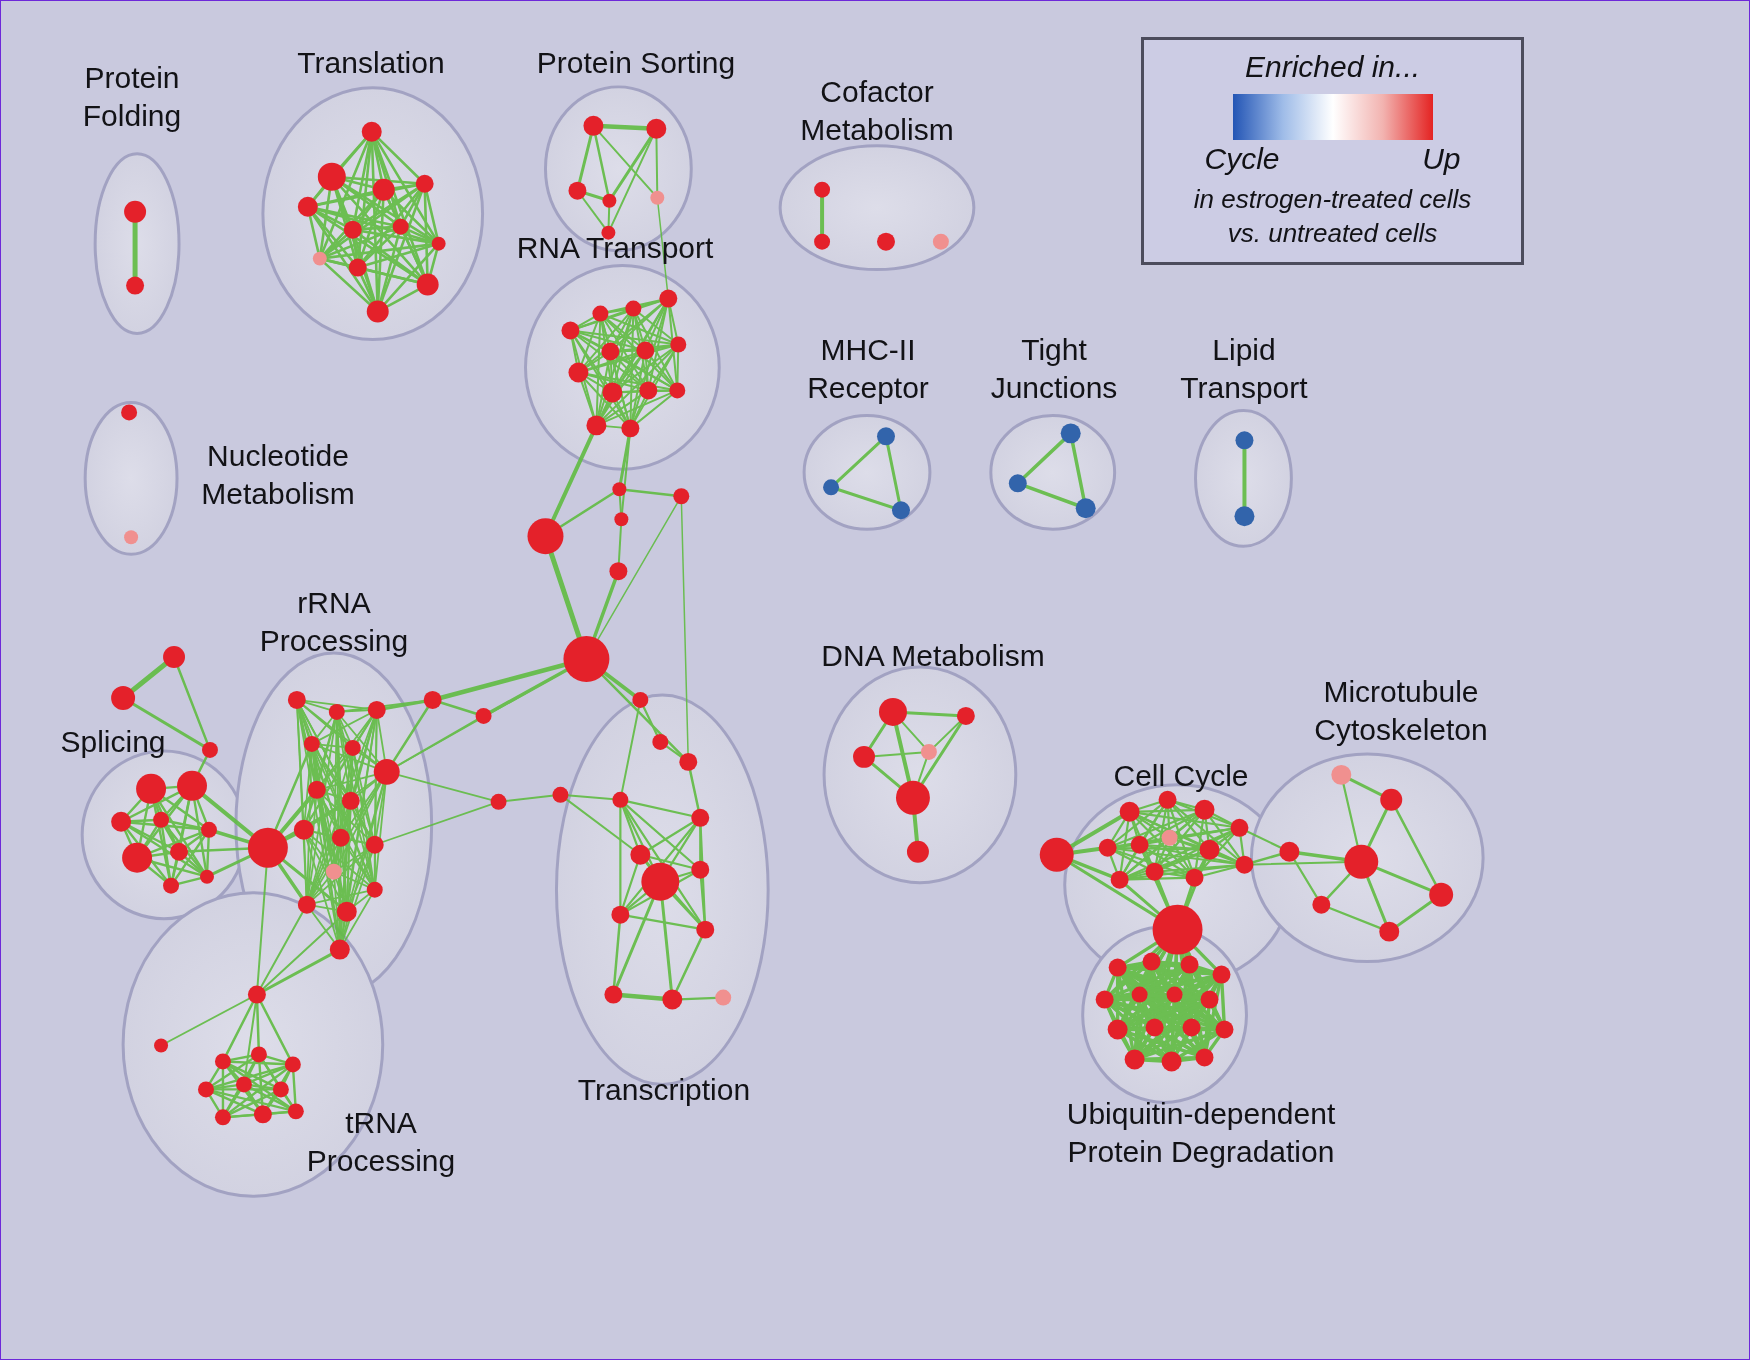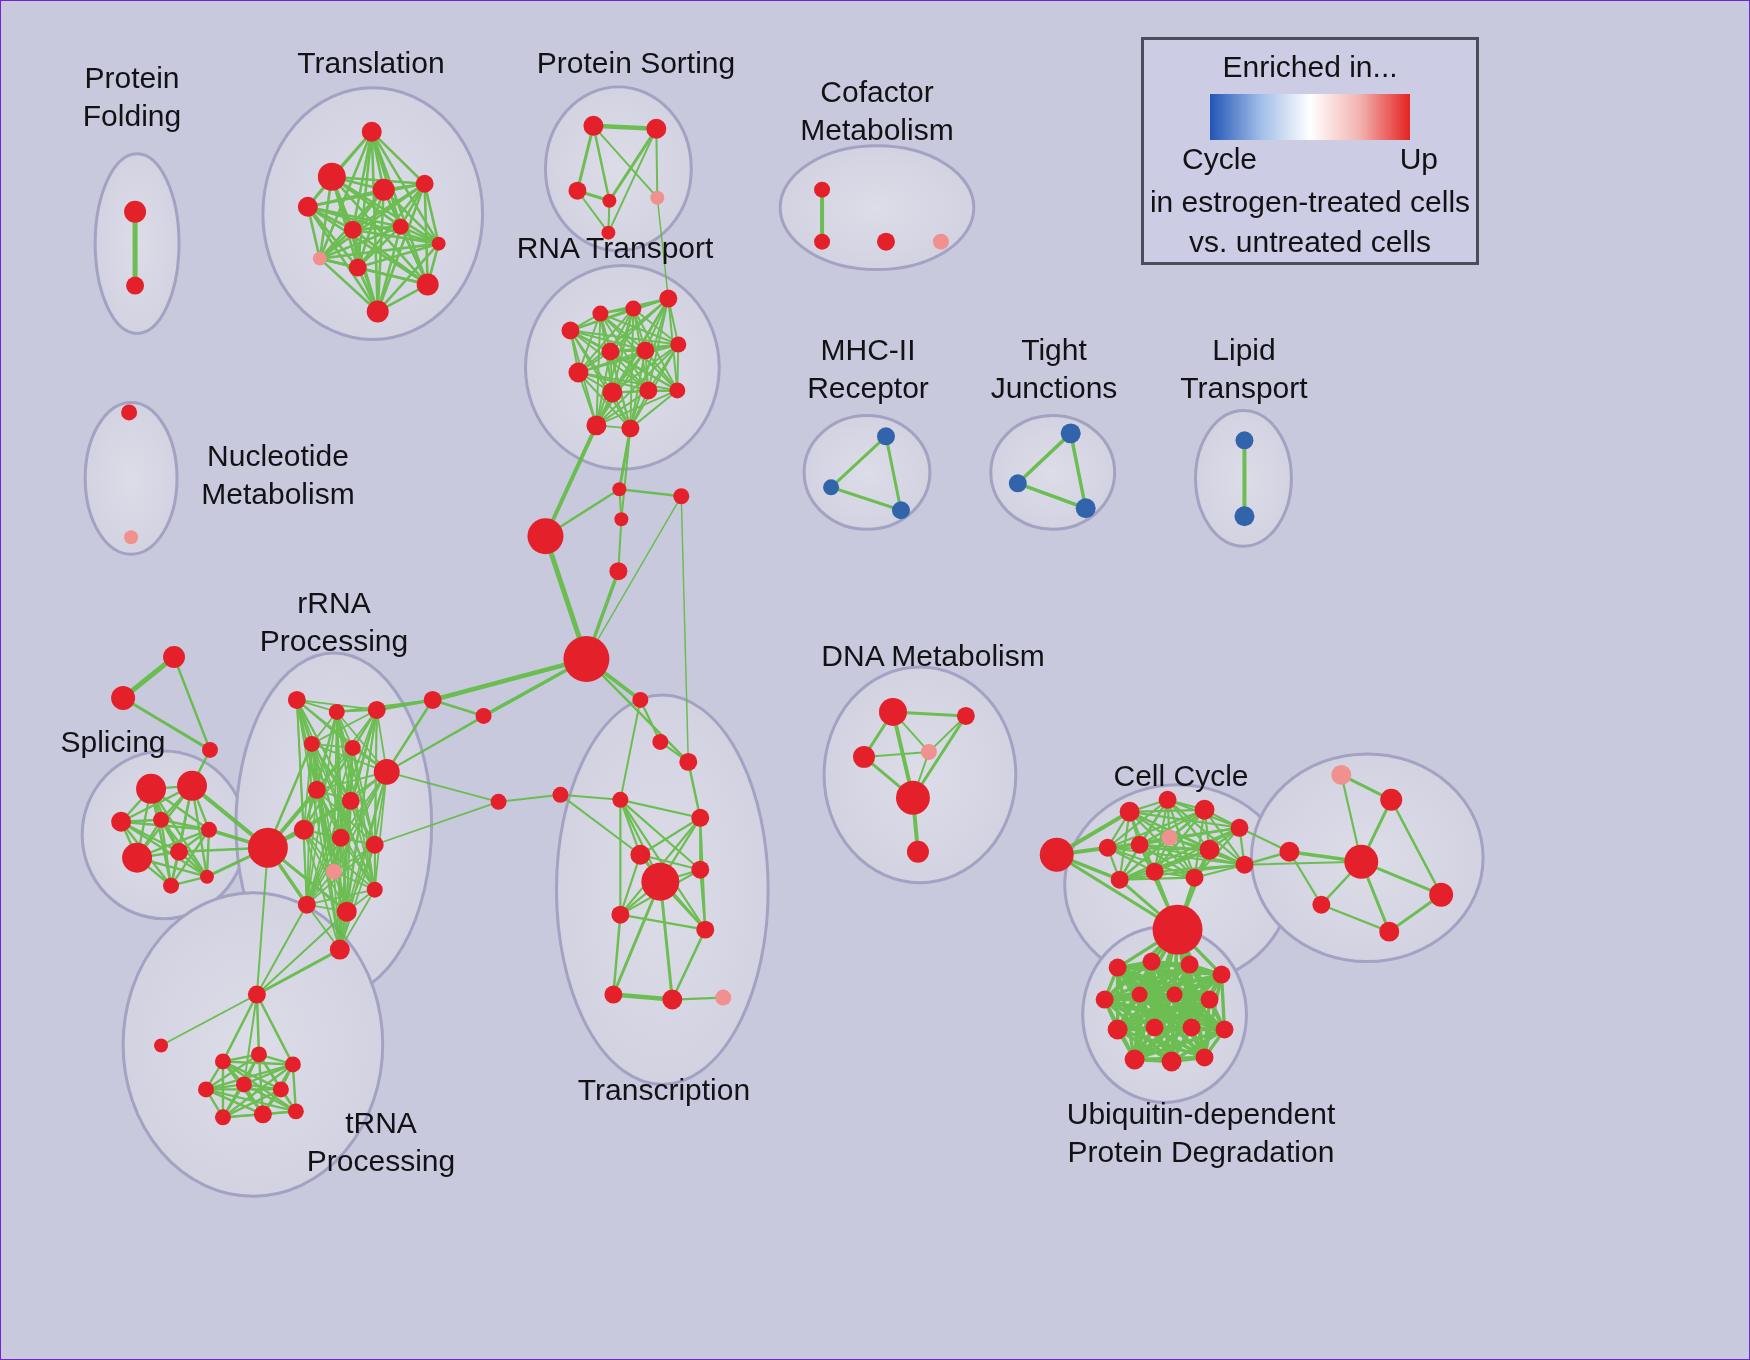--- a/index.html
+++ b/index.html
@@ -8,31 +8,31 @@
     background:#c9c9de;border:1px solid #6d28d9;box-sizing:border-box;
     font-family:"Liberation Sans",sans-serif;overflow:hidden;
   }
   .net{position:absolute;left:0;top:0;width:100%;height:100%;z-index:1;}
   .cluster-label{
     position:absolute;transform:translateX(-50%);
     white-space:pre-line;text-align:center;
     font-size:30px;line-height:1.26;color:#121216;z-index:2;
   }
   .legend{
-    position:absolute;left:1140px;top:36px;width:338px;height:228px;
+    position:absolute;left:1140px;top:36px;width:383px;height:228px;
     border:3px solid #4c4c5c;background:#ccccE4;box-sizing:border-box;
-    z-index:3;text-align:center;color:#121216;
+    z-index:3;text-align:center;color:#121216;font-style:italic;
   }
   .legend-title{font-size:30px;margin-top:10px;}
   .legend-bar{width:200px;height:46px;margin:10px auto 2px auto;}
   .legend-updown{
     display:flex;justify-content:space-between;
     width:256px;margin:0 auto;font-size:30px;
   }
-  .legend-caption{font-size:30px;line-height:1.32;margin-top:6px;white-space:pre-line;}
+  .legend-caption{font-size:26px;line-height:1.32;margin-top:6px;white-space:pre-line;}
 </style>
 </head>
 <body>
 
 <div class="figure" style="background: rgb(201, 201, 222);">
 
   <svg id="net" class="net" viewBox="0 0 1750 1360">
       <defs>
         <radialGradient id="eg">
           <stop offset="0%" stop-color="#dddde9"></stop>
@@ -887,20 +887,22 @@
   <div class="cluster-label" style="left: 1243px; top: 330px; color: rgb(18, 18, 22);">Lipid
 Transport</div>
   <div class="cluster-label" style="left: 333px; top: 583px; color: rgb(18, 18, 22);">rRNA
 Processing</div>
   <div class="cluster-label" style="left: 112px; top: 722px; color: rgb(18, 18, 22);">Splicing</div>
   <div class="cluster-label" style="left: 380px; top: 1103px; color: rgb(18, 18, 22);">tRNA
 Processing</div>
   <div class="cluster-label" style="left: 663px; top: 1070px; color: rgb(18, 18, 22);">Transcription</div>
   <div class="cluster-label" style="left: 932px; top: 636px; color: rgb(18, 18, 22);">DNA Metabolism</div>
   <div class="cluster-label" style="left: 1180px; top: 756px; color: rgb(18, 18, 22);">Cell Cycle</div>
+  <div class="cluster-label" style="left: 1400px; top: 672px; color: rgb(18, 18, 22);">Microtubule
+Cytoskeleton</div>
   <div class="cluster-label" style="left: 1163px; top: 1094px; color: rgb(18, 18, 22); margin-left: 37px;">Ubiquitin-dependent
 Protein Degradation</div>
 
   <div class="legend">
     <div class="legend-title">Enriched in...</div>
     <div class="legend-bar" style="background: linear-gradient(to right, rgb(35, 85, 181), rgb(159, 188, 232), rgb(255, 255, 255), rgb(242, 179, 176), rgb(228, 35, 34));"></div>
     <div class="legend-updown">
       <span>Cycle</span>
       <span>Up</span>
     </div>

